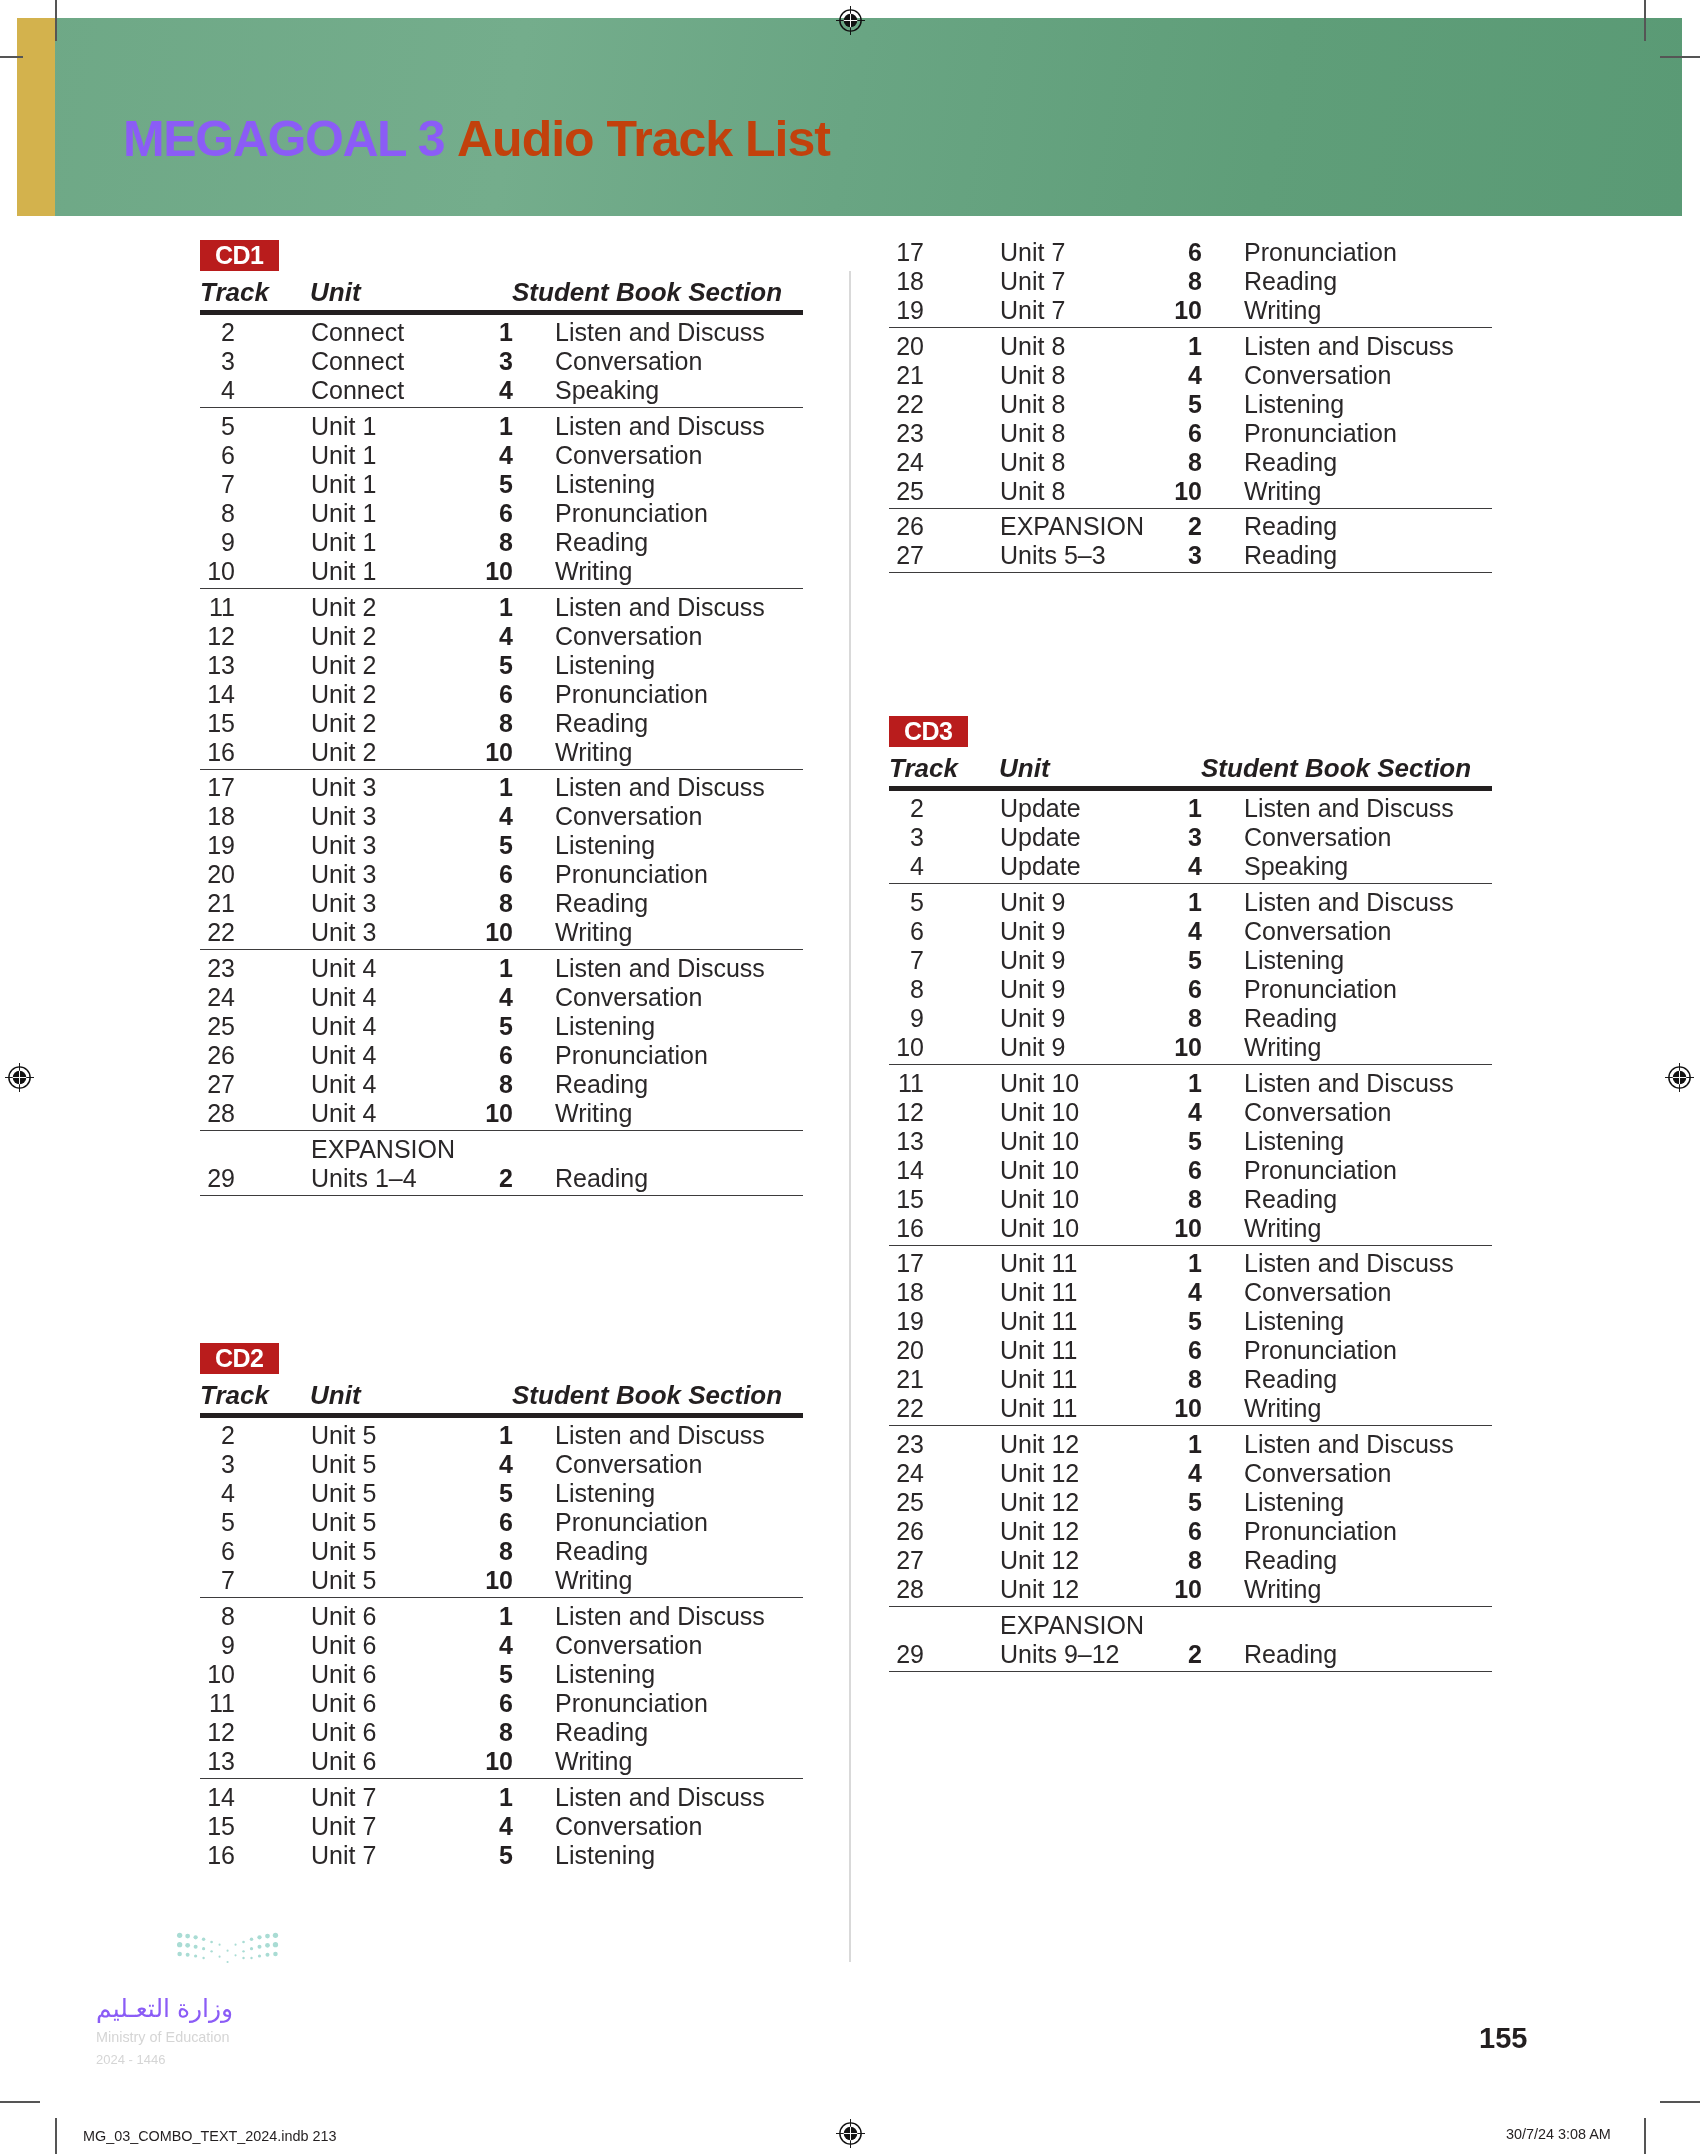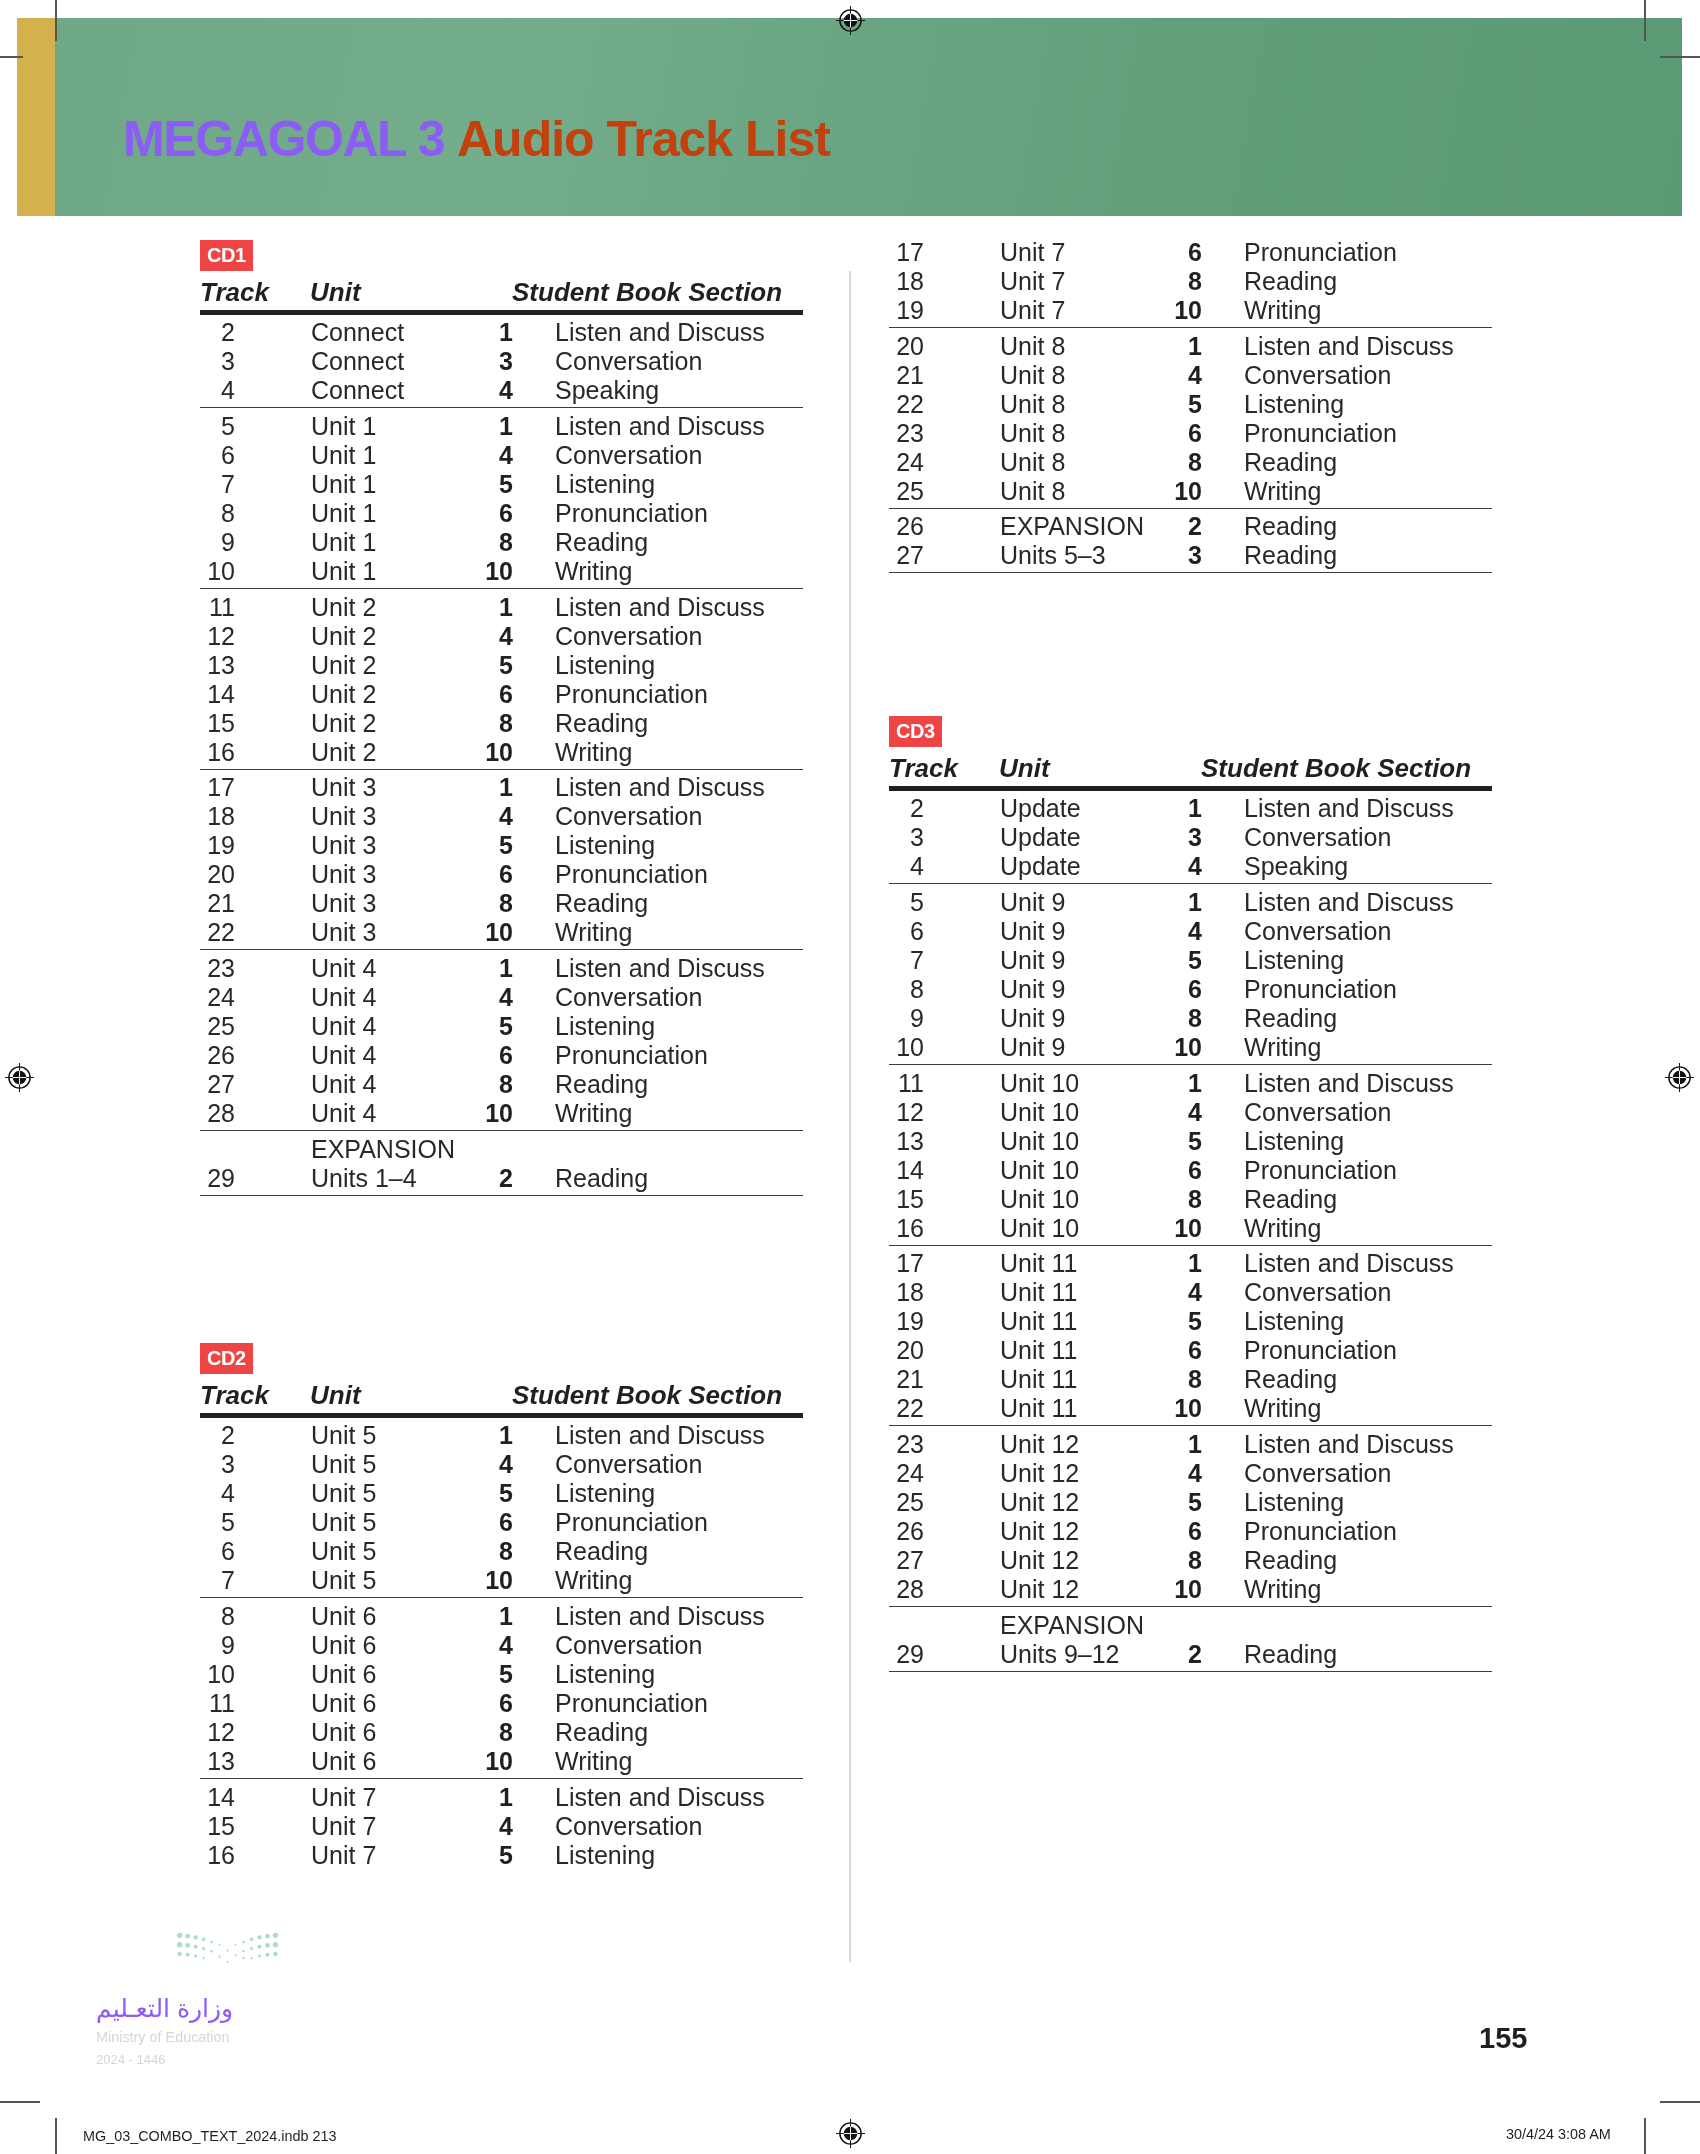--- a/index.html
+++ b/index.html
@@ -7,22 +7,22 @@
          font-family:"Liberation Sans", sans-serif; color:#231f20; }
   .header-band { position:absolute; left:17.3px; top:18px; width:1665px; height:198px;
       background: linear-gradient(100deg, #6ea886 0%, #74ad8c 30%, #69a583 50%, #5f9e79 75%, #5a9a75 100%); }
   .gold-bar { position:absolute; left:17.3px; top:18px; width:38px; height:198px; background:#d3b24d; }
   .title-main { position:absolute; left:123px; top:110px; font-size:50px; font-weight:bold;
       color:#8b5cf6; letter-spacing:-1.4px; white-space:nowrap; }
   .title-sub { position:absolute; left:457px; top:110px; font-size:50px; font-weight:bold;
       color:#c2410c; letter-spacing:-1px; white-space:nowrap; }
 
   .cd-block { position:absolute; width:603px; }
-  .cd-badge { display:inline-block; background:#ef4444; color:#fff; font-weight:bold;
-      font-size:20px; line-height:31px; padding:0 7px; letter-spacing:-0.5px; }
+  .cd-badge { display:inline-block; background:#b91c1c; color:#fff; font-weight:bold;
+      font-size:25px; line-height:31px; padding:0 15px; letter-spacing:-0.5px; }
   .col-head { position:relative; height:35px; margin-top:3.8px; font-weight:bold; font-size:26px;font-style:italic; }
   .col-head span { position:absolute; top:1.9px; white-space:nowrap; }
   .thick-rule { height:4.8px; background:#231f20; }
   .group { border-bottom:1.9px solid #3d3b3c; padding:3.8px 0 1.9px 0; }
   .row { position:relative; height:29px; font-size:25px; line-height:29px; }
   .row span { position:absolute; top:0; white-space:nowrap; }
   .c-track { width:35px; text-align:right; font-weight:normal; color:#2a2728; }
   .c-unit { left:111px; color:#2a2728; }
   .c-num { left:271px; width:42px; text-align:right; font-weight:bold; }
   .c-sect { left:355px; color:#2a2728; }
@@ -712,14 +712,14 @@
       <circle cx="142" cy="37" r="3"></circle>
       <circle cx="154" cy="36" r="3.4"></circle>
   </g>
 </svg>
 <div class="moe-arabic">وزارة التعـليم</div>
 <div class="moe-en">Ministry of Education</div>
 <div class="moe-year">2024 - 1446</div>
 
 <div class="page-num">155</div>
 <div class="slug-left">MG_03_COMBO_TEXT_2024.indb   213</div>
-<div class="slug-right">30/4/24   3:08 AM</div>
+<div class="slug-right">30/7/24   3:08 AM</div>
 
 
 </body></html>

